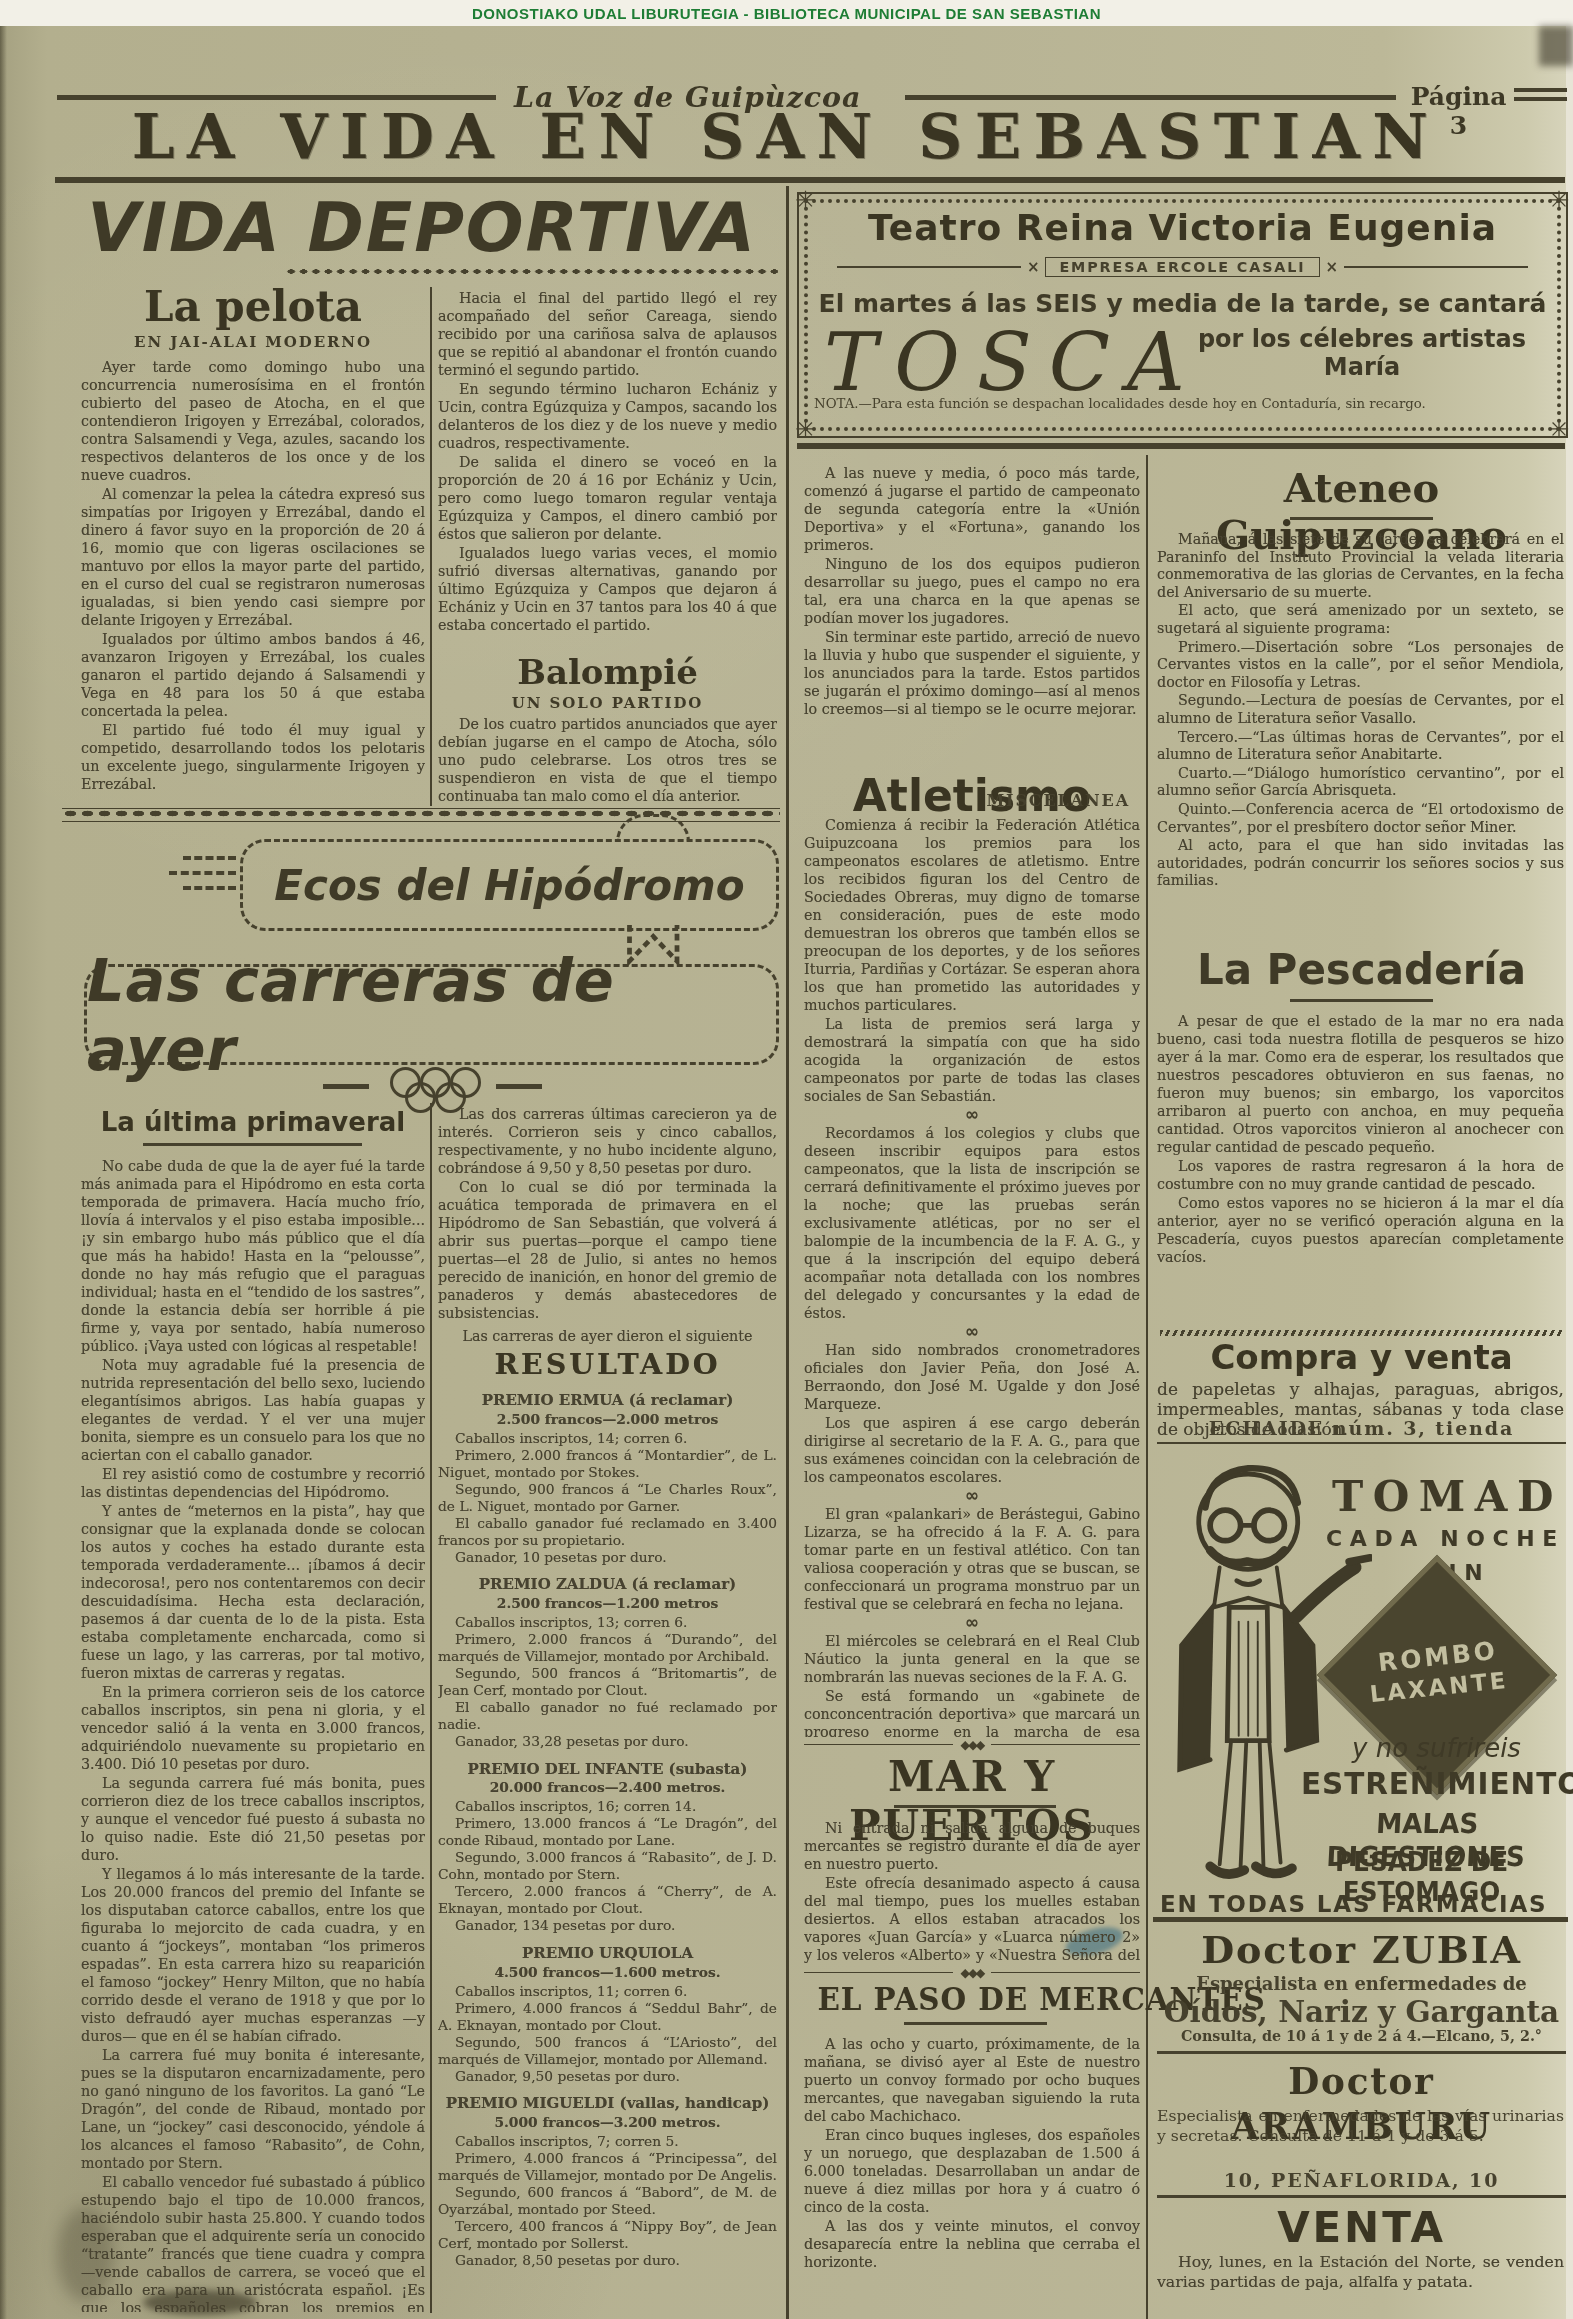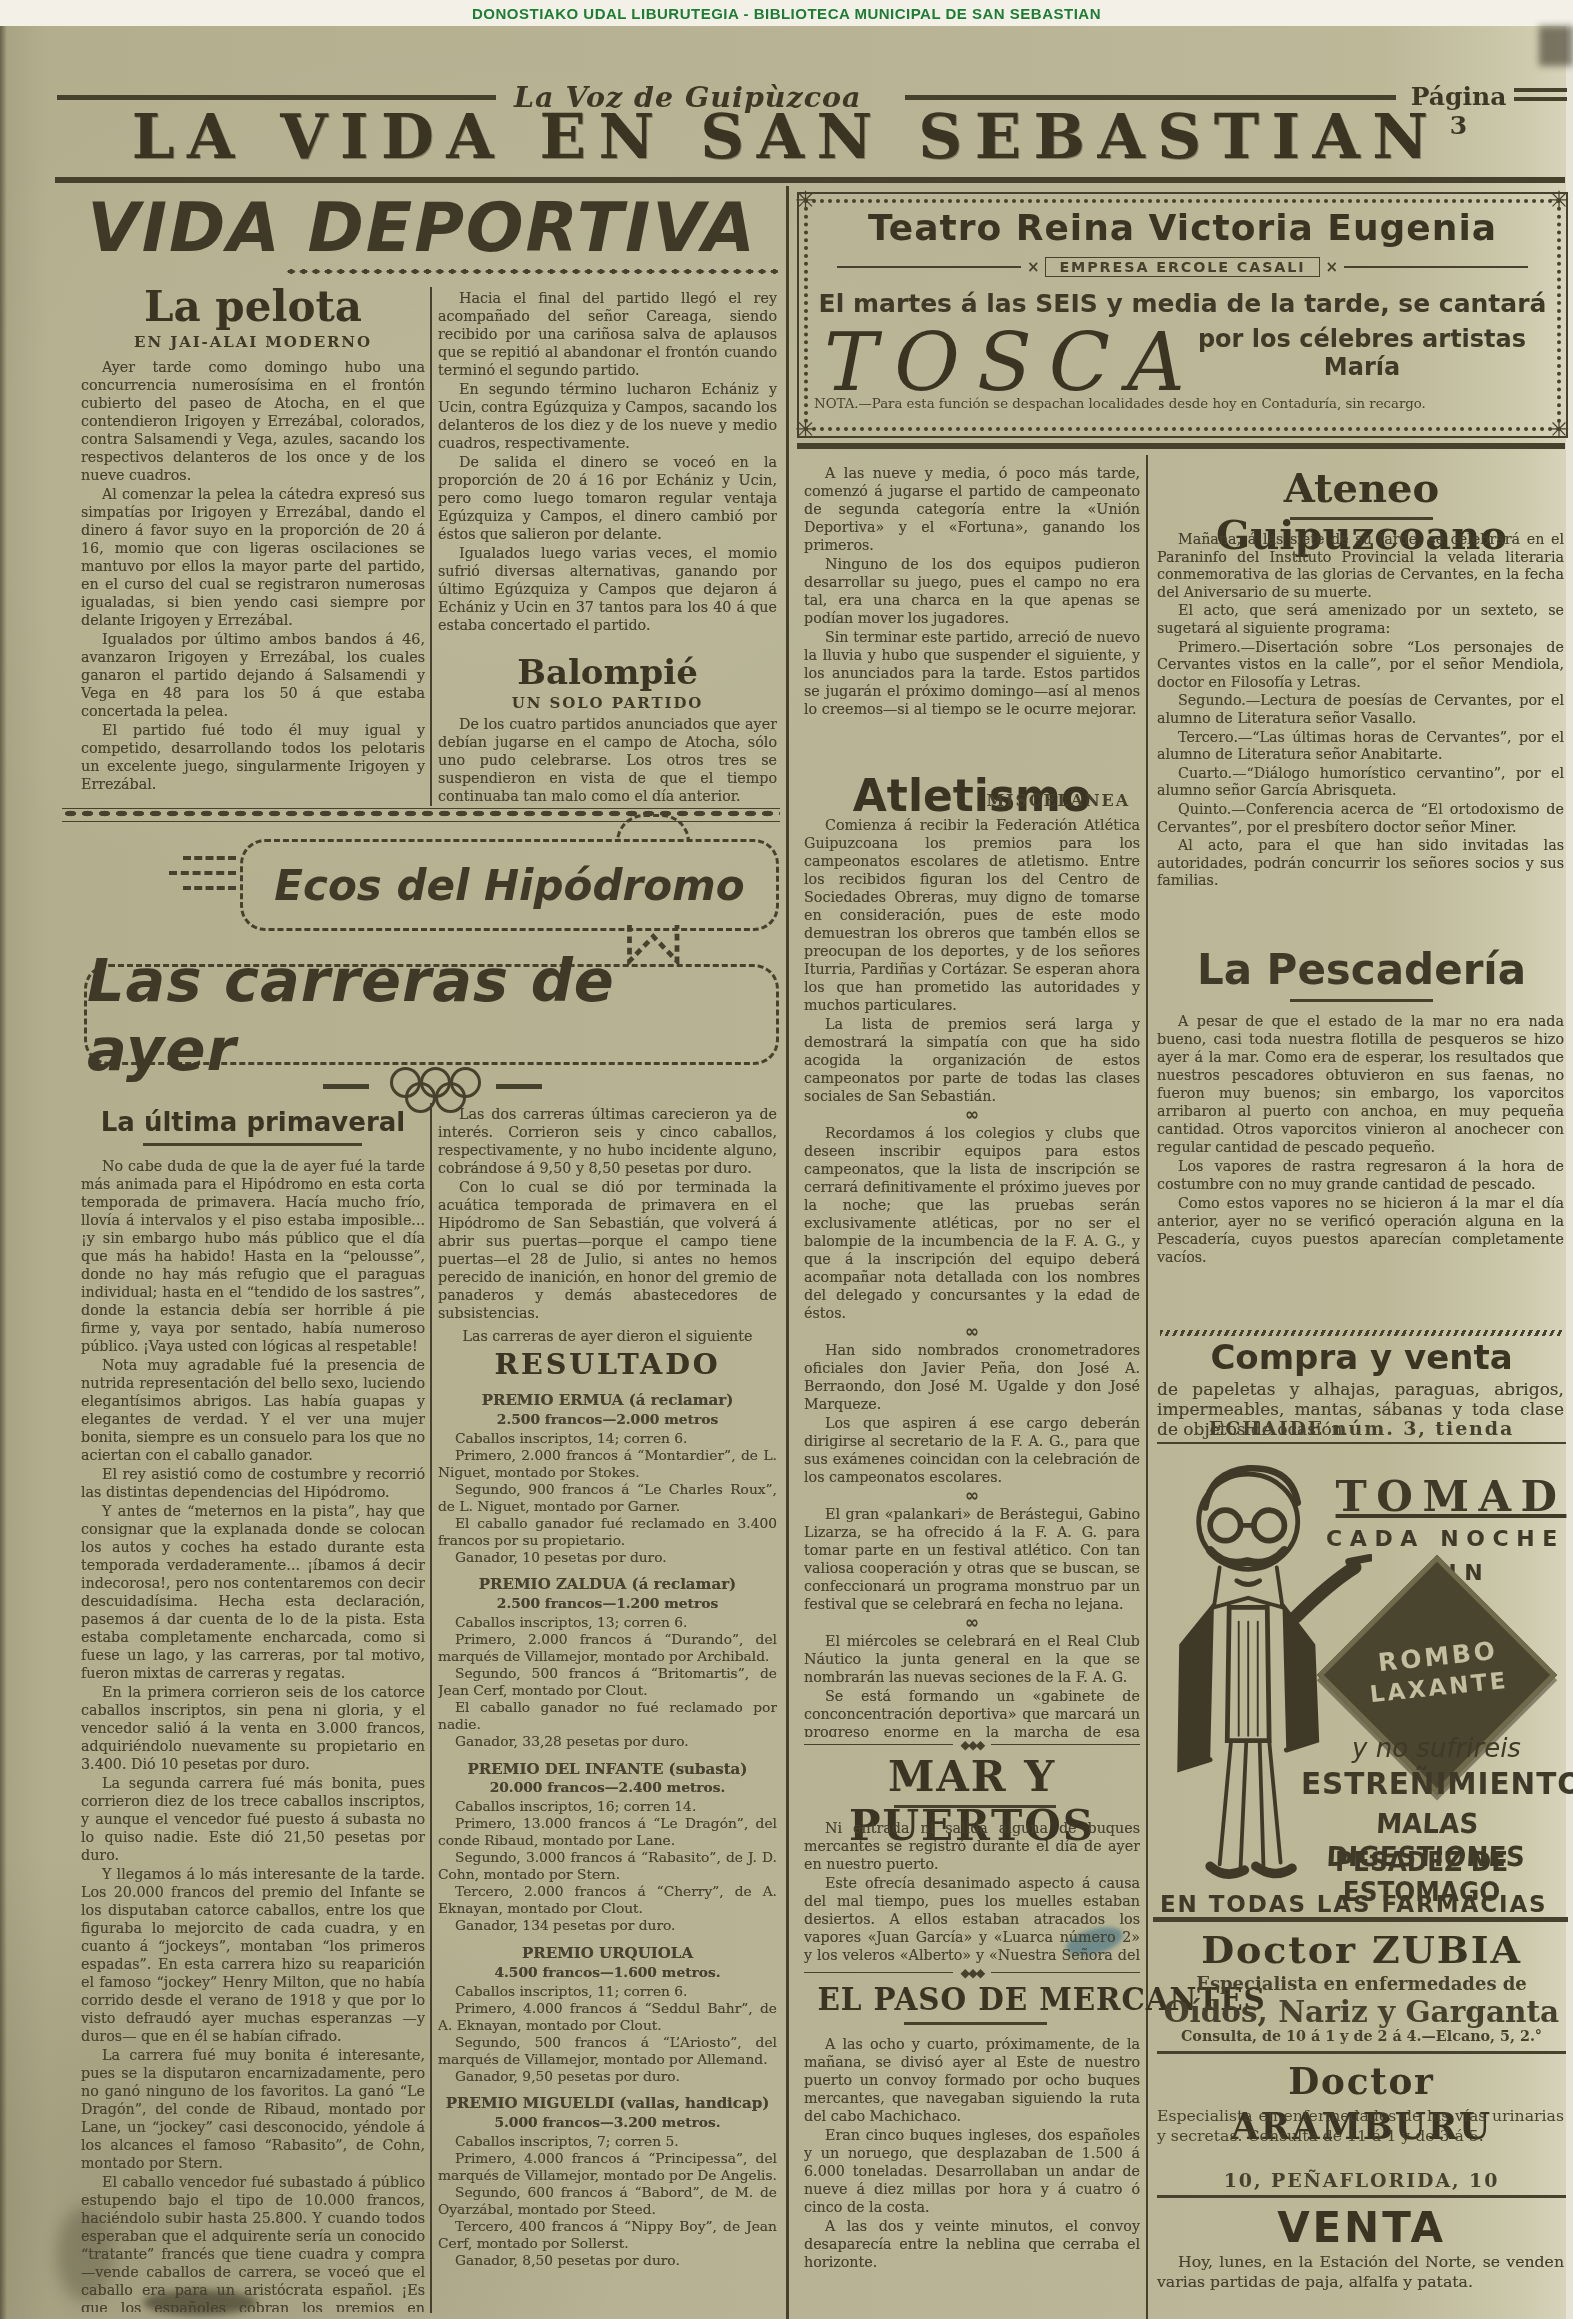--- a/index.html
+++ b/index.html
@@ -401,21 +401,21 @@
       <path d="M80,160 L78,300 L122,300 L120,160 Z"></path>
       <path d="M90,175 L90,295 M100,175 L100,295 M110,175 L110,295" stroke-width="2"></path>
       <path d="M82,300 L70,430 M98,300 L92,432 M112,300 L116,432 M122,300 L134,428" stroke-width="4"></path>
       <path d="M60,432 Q76,446 96,436" stroke-width="10"></path>
       <path d="M108,432 Q128,446 146,434" stroke-width="10"></path>
       <path d="M150,170 Q185,135 212,118" stroke-width="14"></path>
       <path d="M206,112 L228,108" stroke-width="8"></path>
     </g>
   </svg>
 
-  <div class="abs ad-big" style="left:1332px;top:1472px;width:238px;text-align:center;text-decoration:underline;">TOMAD</div>
+  <div class="abs ad-big" style="left:1332px;top:1472px;width:238px;text-align:left;">TOMAD</div>
   <div class="abs ad-mid" style="left:1322px;top:1526px;width:247px;text-align:center;">CADA NOCHE</div>
   <div class="abs ad-mid" style="left:1398px;top:1560px;width:133px;text-align:center;">UN</div>
 
   <div class="abs rombo-diamond" style="left:1352px;top:1590px;"></div>
   <div class="abs rombo-text" style="left:1362px;top:1642px;width:152px;font-size:25px;transform:rotate(-6deg);">ROMBO</div>
   <div class="abs rombo-text" style="left:1358px;top:1674px;width:162px;font-size:23px;transform:rotate(-6deg);">LAXANTE</div>
 
   <div class="abs ad-script" style="left:1313px;top:1733px;width:247px;text-align:center;">y no sufrireis</div>
   <div class="abs ad-s1" style="left:1294px;top:1765px;width:276px;text-align:center;">ESTREÑIMIENTO</div>
   <div class="abs ad-s2" style="left:1284px;top:1807px;width:285px;text-align:center;">MALAS DIGESTIONES</div>

